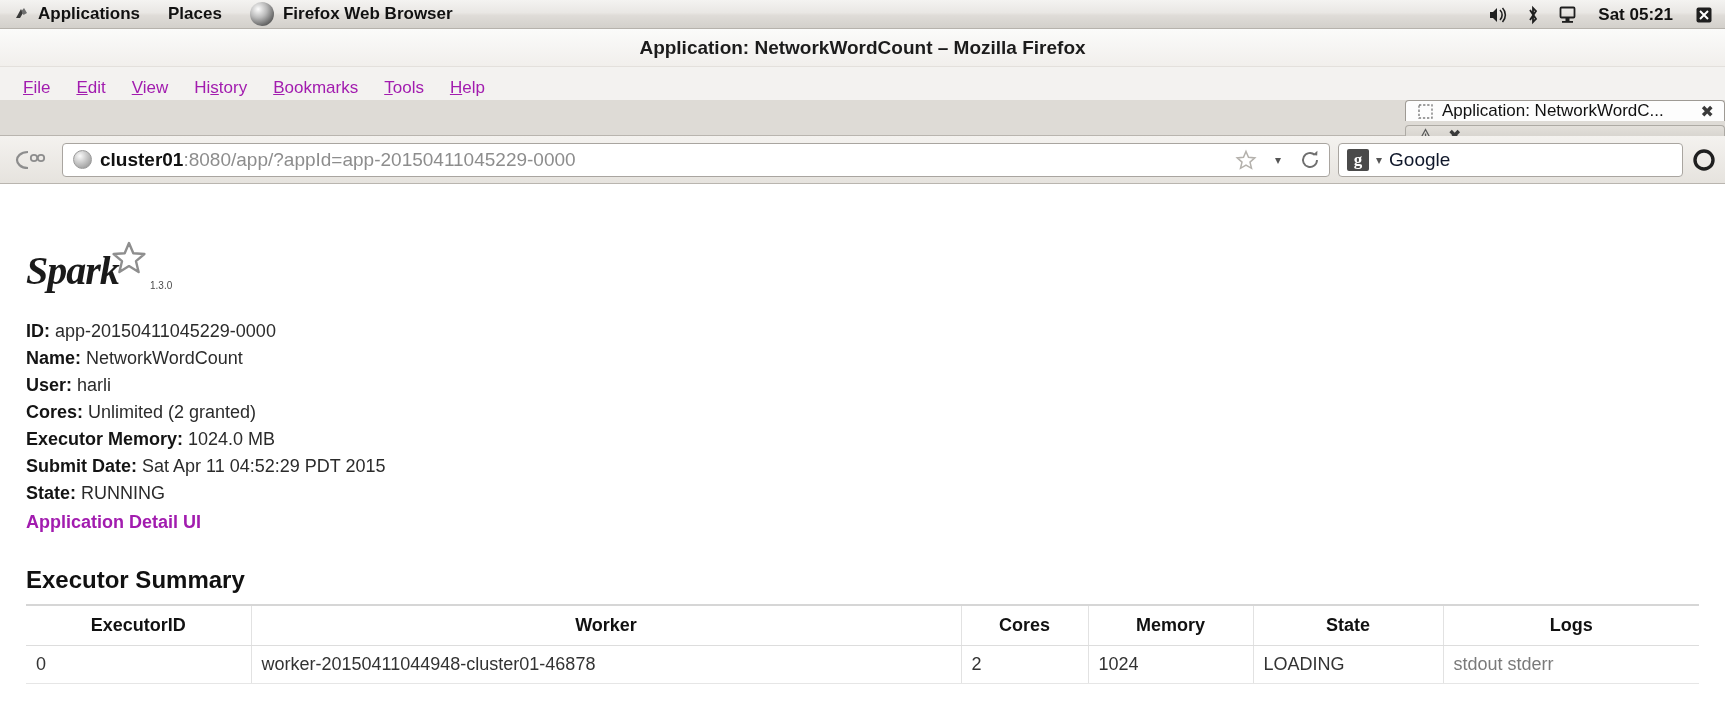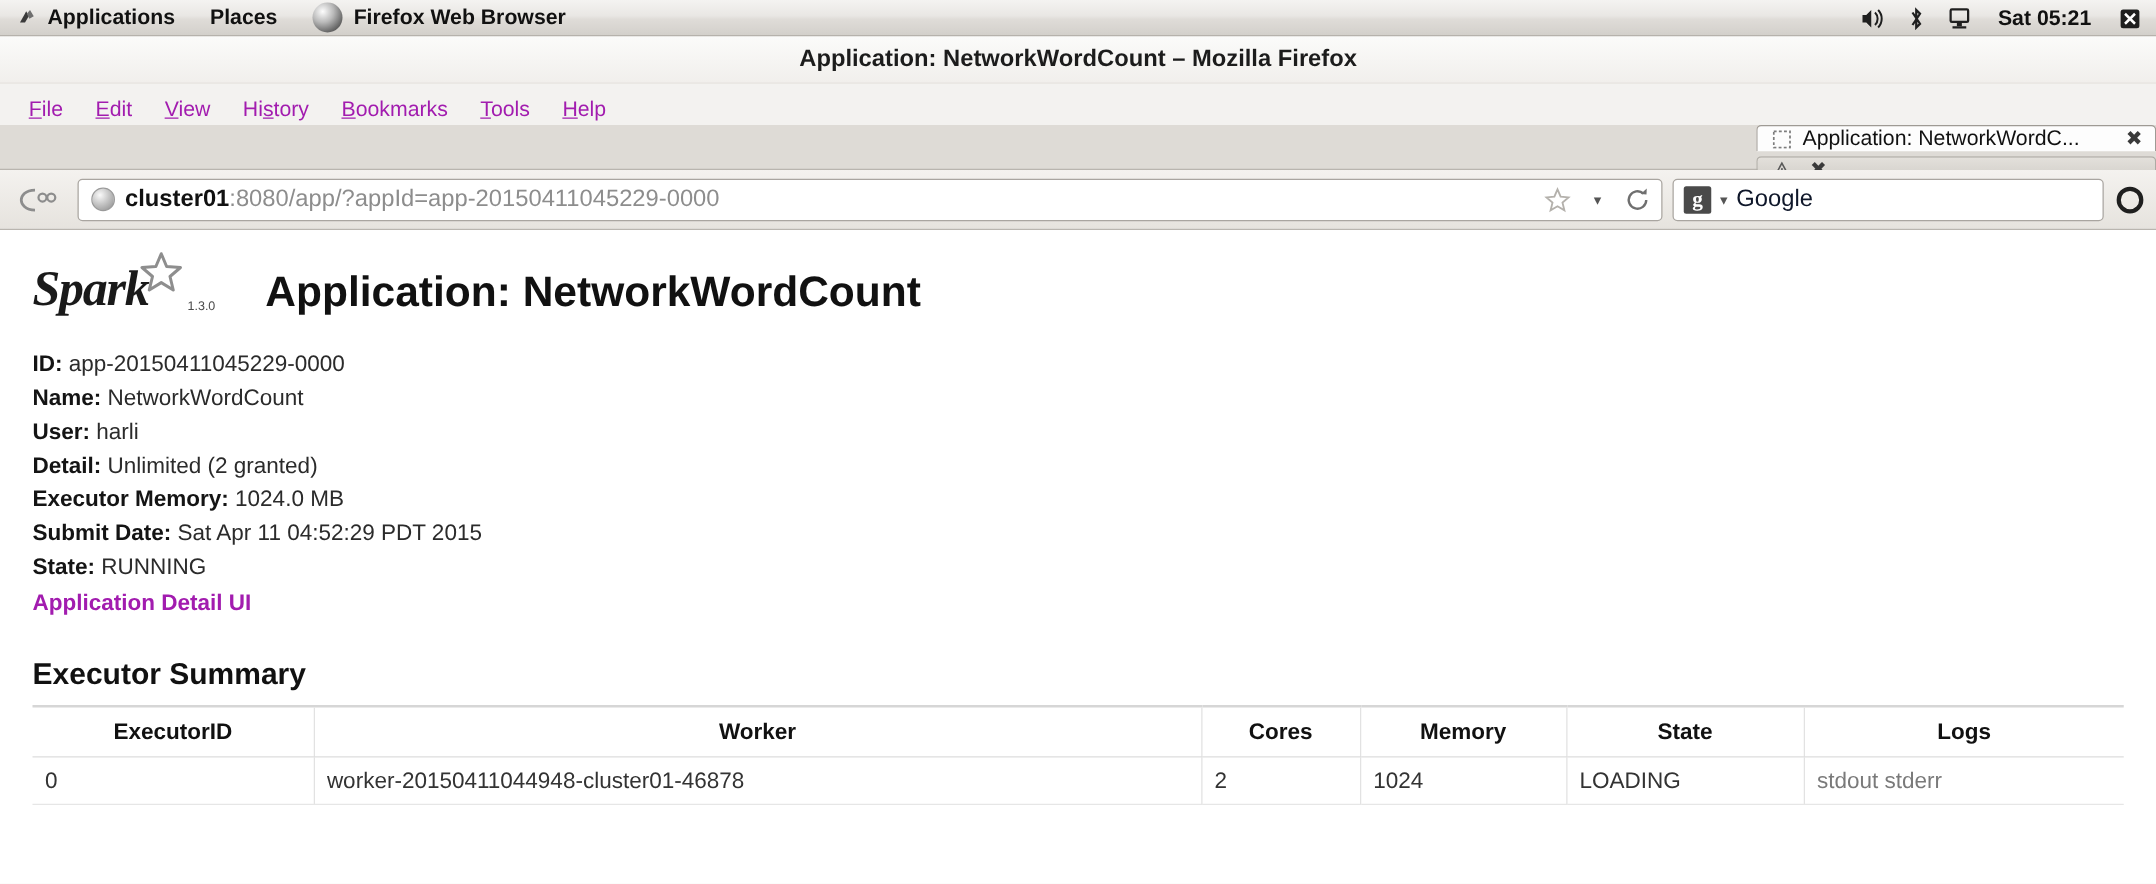--- a/index.html
+++ b/index.html
@@ -171,21 +171,21 @@
   
   .page {
     flex: 1;
     background: #ffffff;
     overflow: hidden;
     padding: 0 26px;
     position: relative;
   }
   .spark-header {
     display: flex; align-items: flex-end;
-    gap: 0; padding-top: 16px; height: 72px;
+    gap: 0; padding-top: 16px; height: 72px; margin-top: 40px;
   }
   .spark-logo { position: relative; width: 120px; height: 56px; flex: none; }
   .spark-word {
     position: absolute; left: 0; bottom: 2px;
     font-family: "Liberation Serif", serif;
     font-style: italic; font-weight: bold;
     font-size: 40px; color: #1a1a1a; letter-spacing: -1px;
   }
   .spark-star {
     position: absolute; left: 84px; top: 0;
@@ -392,38 +392,37 @@
     <div class="spark-header">
       <div class="spark-logo">
         <span class="spark-word">Spark</span>
         <span class="spark-star">
           <svg width="38" height="38" viewBox="0 0 38 38">
             <path d="M19 3 L23.3 13.2 L34.4 14 L26 21.2 L28.6 32 L19 26.1 L9.4 32 L12 21.2 L3.6 14 L14.7 13.2 Z" fill="none" stroke="#8e8e8e" stroke-width="2.4" stroke-linejoin="round"></path>
           </svg>
         </span>
       </div>
       <div class="spark-ver">1.3.0</div>
-      <div class="page-title">Application: NetworkWordCount</div>
     </div>
 
     <div class="info-list">
       <div class="info-row">
         <span class="k">ID:</span>
         <span>app-20150411045229-0000</span>
       </div>
       <div class="info-row">
         <span class="k">Name:</span>
         <span>NetworkWordCount</span>
       </div>
       <div class="info-row">
         <span class="k">User:</span>
         <span>harli</span>
       </div>
       <div class="info-row">
-        <span class="k">Detail:</span>
+        <span class="k">Cores:</span>
         <span>Unlimited (2 granted)</span>
       </div>
       <div class="info-row">
         <span class="k">Executor Memory:</span>
         <span>1024.0 MB</span>
       </div>
       <div class="info-row">
         <span class="k">Submit Date:</span>
         <span>Sat Apr 11 04:52:29 PDT 2015</span>
       </div>

